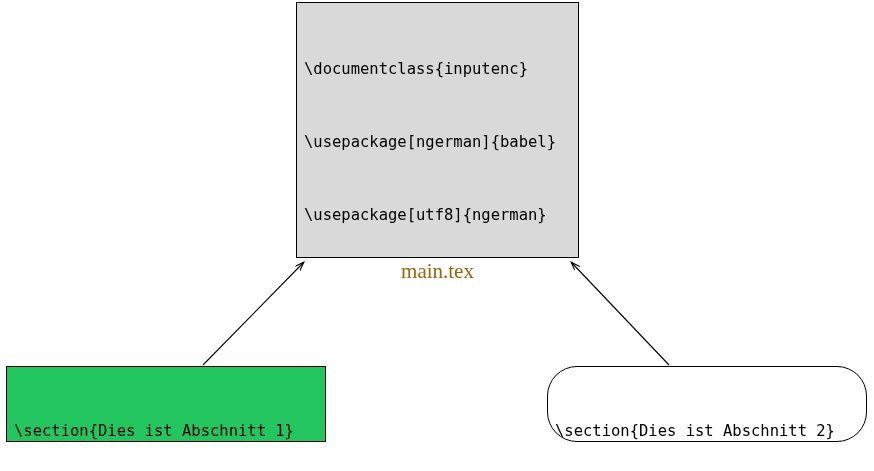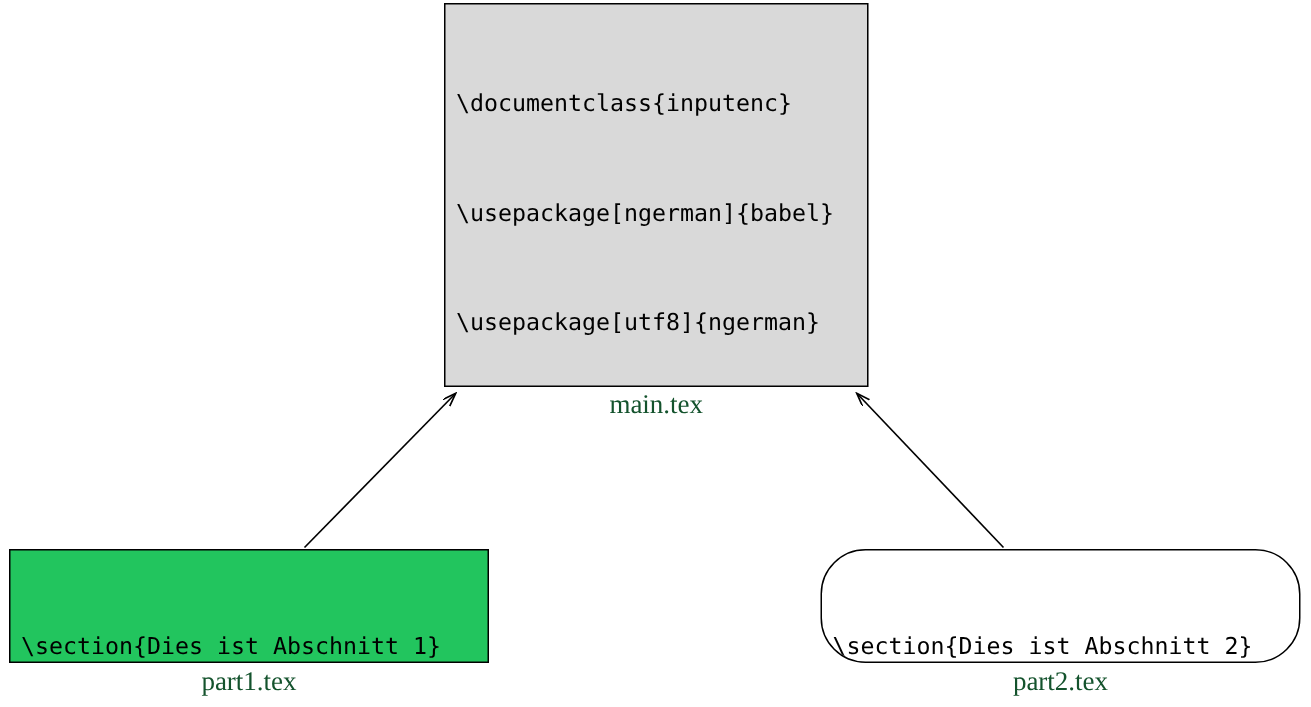--- a/index.html
+++ b/index.html
@@ -50,22 +50,22 @@
     background: #ffffff;
     padding: 3px 0 0 7px;
     border-radius: 30px;
   }
   .code-line {
     display: block;
   }
   .caption {
     position: absolute;
     font-family: "Liberation Serif", serif;
-    font-size: 18px;
-    color: #14532d;
+    font-size: 21px;
+    color: #a16207;
     text-align: center;
     white-space: nowrap;
   }
   #main-caption {
     left: 296px;
     top: 259px;
     width: 283px;
   }
   #part1-caption {
     left: 6px;
@@ -116,23 +116,21 @@
   </div>
 
   <div class="caption" id="main-caption">main.tex</div>
 
   <div class="code-box" id="part1-box">
     <span class="code-line">\section{Dies ist Abschnitt 1}</span>
     
     
   </div>
 
-  <div class="caption" id="part1-caption">part1.tex</div>
 
   <div class="code-box" id="part2-box">
     <span class="code-line">\section{Dies ist Abschnitt 2}</span>
     
     
   </div>
 
-  <div class="caption" id="part2-caption">part2.tex</div>
 
 </div>
 
 </body></html>

